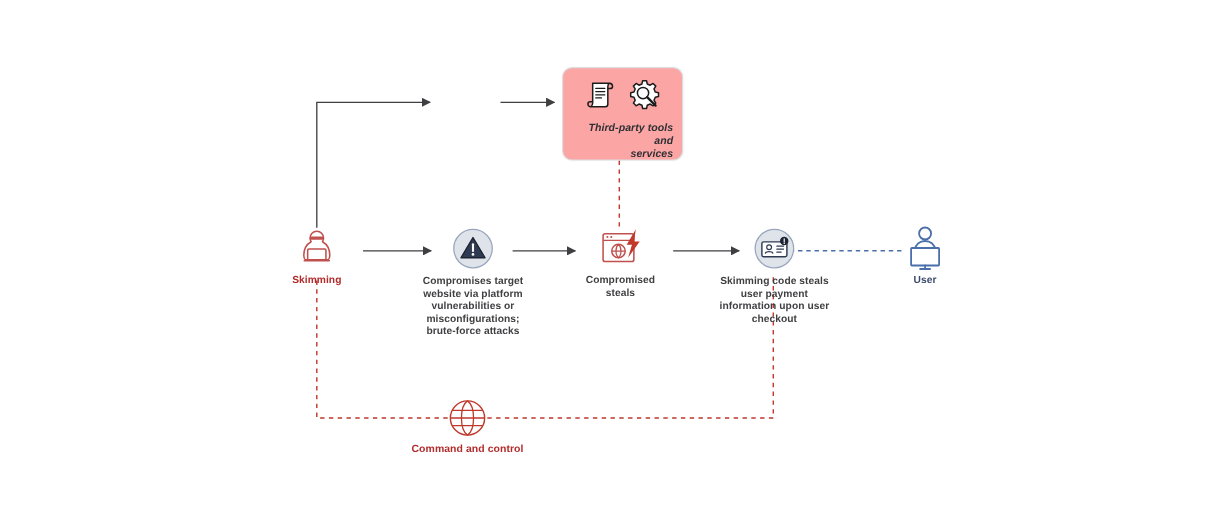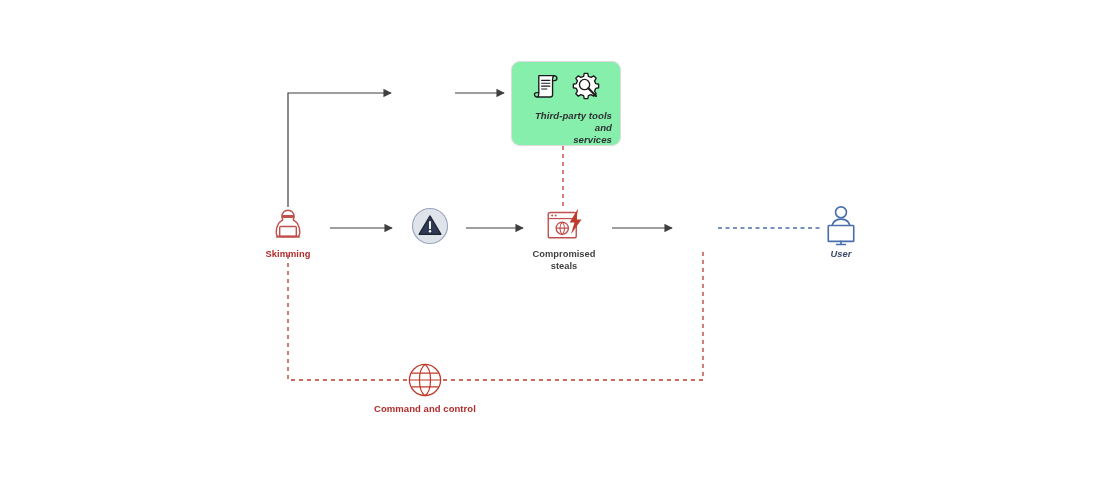--- a/index.html
+++ b/index.html
@@ -39,40 +39,39 @@
     color: #3f3f42;
     font-weight: 600;
     letter-spacing: 0.05px;
     white-space: pre-line;
   }
   .caption.red {
     color: #b22a2a;
   }
   .caption.blue-label {
     color: #3b4a6b;
-    font-style: italic;
   }
   .caption.italic {
     font-style: italic;
     color: #2f3033;
     font-size: 9.6px;
     line-height: 12px;
     text-align: right;
   }
   .icon-wrap {
     display: flex;
     align-items: center;
     justify-content: center;
   }
   .tp-box {
     position: absolute;
     box-sizing: border-box;
     border: 1px solid #dcdcdc;
     border-radius: 9px;
-    background: #86efac;
+    background: #fca5a5;
     box-shadow: 0 0 2px rgba(0,0,0,0.04);
   }
   .tp-icons {
     display: flex;
     align-items: center;
     justify-content: center;
     gap: 8px;
     padding-top: 8px;
   }
   .tp-caption {
@@ -173,39 +172,62 @@
 
   <div class="node" style="left:370px; top:205px; width:120px;">
     <div class="icon-wrap">
       <svg width="42" height="42" viewBox="0 0 48 48">
         <circle cx="24" cy="24" r="20" fill="#dfe3ea" stroke="#9aa6bd" stroke-width="1.3"></circle>
         <path d="M24 12.5 L36.5 33.5 L11.5 33.5 Z" fill="#2f3b52" stroke="#1d2433" stroke-width="1.4" stroke-linejoin="round"></path>
         <path d="M24 19.5 L24 26.5" stroke="#ffffff" stroke-width="2.2" stroke-linecap="round"></path>
         <circle cx="24" cy="30" r="1.4" fill="#ffffff"></circle>
       </svg>
     </div>
+    <div class="caption" style="margin-top:3px;">Compromises target
+website via platform
+vulnerabilities or
+misconfigurations;
+brute-force attacks</div>
   </div>
 
   <div class="node" style="left:524px; top:205px; width:80px;">
     <div class="icon-wrap">
       <svg width="48" height="42" viewBox="0 0 54 48">
         <rect x="9" y="8.5" width="32" height="29" rx="2.2" fill="#ffffff" stroke="#c0504d" stroke-width="1.6"></rect>
         <path d="M9 15.5 L41 15.5" stroke="#c0504d" stroke-width="1.4"></path>
         <circle cx="13.5" cy="12" r="1.1" fill="#c0504d"></circle>
         <circle cx="17.5" cy="12" r="1.1" fill="#c0504d"></circle>
         <circle cx="25" cy="26.5" r="7" fill="none" stroke="#c0504d" stroke-width="1.5"></circle>
         <path d="M18 26.5 L32 26.5 M25 19.5 C21.5 22.5 21.5 30.5 25 33.5
                  C28.5 30.5 28.5 22.5 25 19.5" fill="none" stroke="#c0504d" stroke-width="1.3"></path>
         <path d="M43 4 L33.5 20 L39 20 L35 33.5 L47 16.5 L41.2 16.5 Z" fill="#c0392b"></path>
       </svg>
     </div>
     <div class="caption" style="margin-top:2px;">Compromised
 steals</div>
   </div>
 
+  <div class="node" style="left:644px; top:205px; width:120px;">
+    <div class="icon-wrap">
+      <svg width="42" height="42" viewBox="0 0 48 48">
+        <circle cx="24" cy="24" r="20" fill="#dfe3ea" stroke="#9aa6bd" stroke-width="1.3"></circle>
+        <rect x="11" y="17" width="26" height="15.5" rx="1.8" fill="#ffffff" stroke="#2f3b52" stroke-width="1.5"></rect>
+        <circle cx="18.5" cy="22.6" r="2.5" fill="none" stroke="#2f3b52" stroke-width="1.2"></circle>
+        <path d="M14.6 28.8 C15.4 26.6 21.6 26.6 22.4 28.8" fill="none" stroke="#2f3b52" stroke-width="1.2" stroke-linecap="round"></path>
+        <path d="M26.5 21.5 L33.5 21.5 M26.5 24.6 L33.5 24.6 M26.5 27.7 L31 27.7" stroke="#2f3b52" stroke-width="1.2" stroke-linecap="round"></path>
+        <circle cx="34.2" cy="16.2" r="4.4" fill="#1d2433"></circle>
+        <path d="M34.2 13.8 L34.2 17" stroke="#ffffff" stroke-width="1.2" stroke-linecap="round"></path>
+        <circle cx="34.2" cy="18.5" r="0.8" fill="#ffffff"></circle>
+      </svg>
+    </div>
+    <div class="caption" style="margin-top:3px;">Skimming code steals
+user payment
+information upon user
+checkout</div>
+  </div>
 
   <div class="node" style="left:808px; top:203px; width:66px;">
     <div class="icon-wrap">
       <svg width="40" height="44" viewBox="0 0 44 48">
         <circle cx="22" cy="10" r="6" fill="none" stroke="#4a6fab" stroke-width="1.8"></circle>
         <path d="M11.5 27 C12.5 20.5 17 17.5 22 17.5 C27 17.5 31.5 20.5 32.5 27" fill="none" stroke="#4a6fab" stroke-width="1.8" stroke-linecap="round"></path>
         <rect x="8" y="24.5" width="28" height="17.5" rx="0.8" fill="#ffffff" stroke="#4a6fab" stroke-width="1.8"></rect>
         <path d="M22 42 L22 45.2 M17 45.5 L27 45.5" stroke="#4a6fab" stroke-width="1.8" stroke-linecap="round"></path>
       </svg>
     </div>

